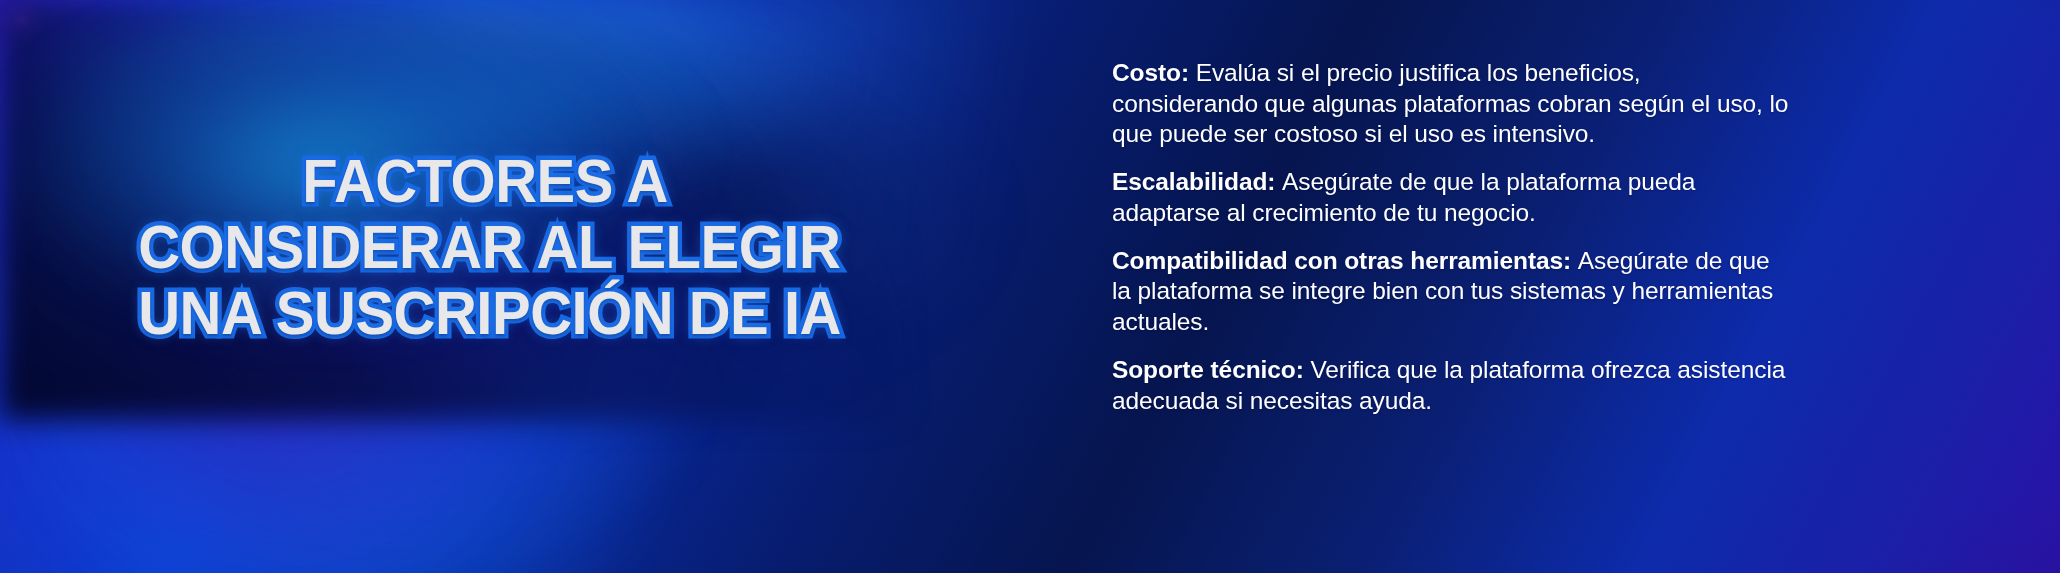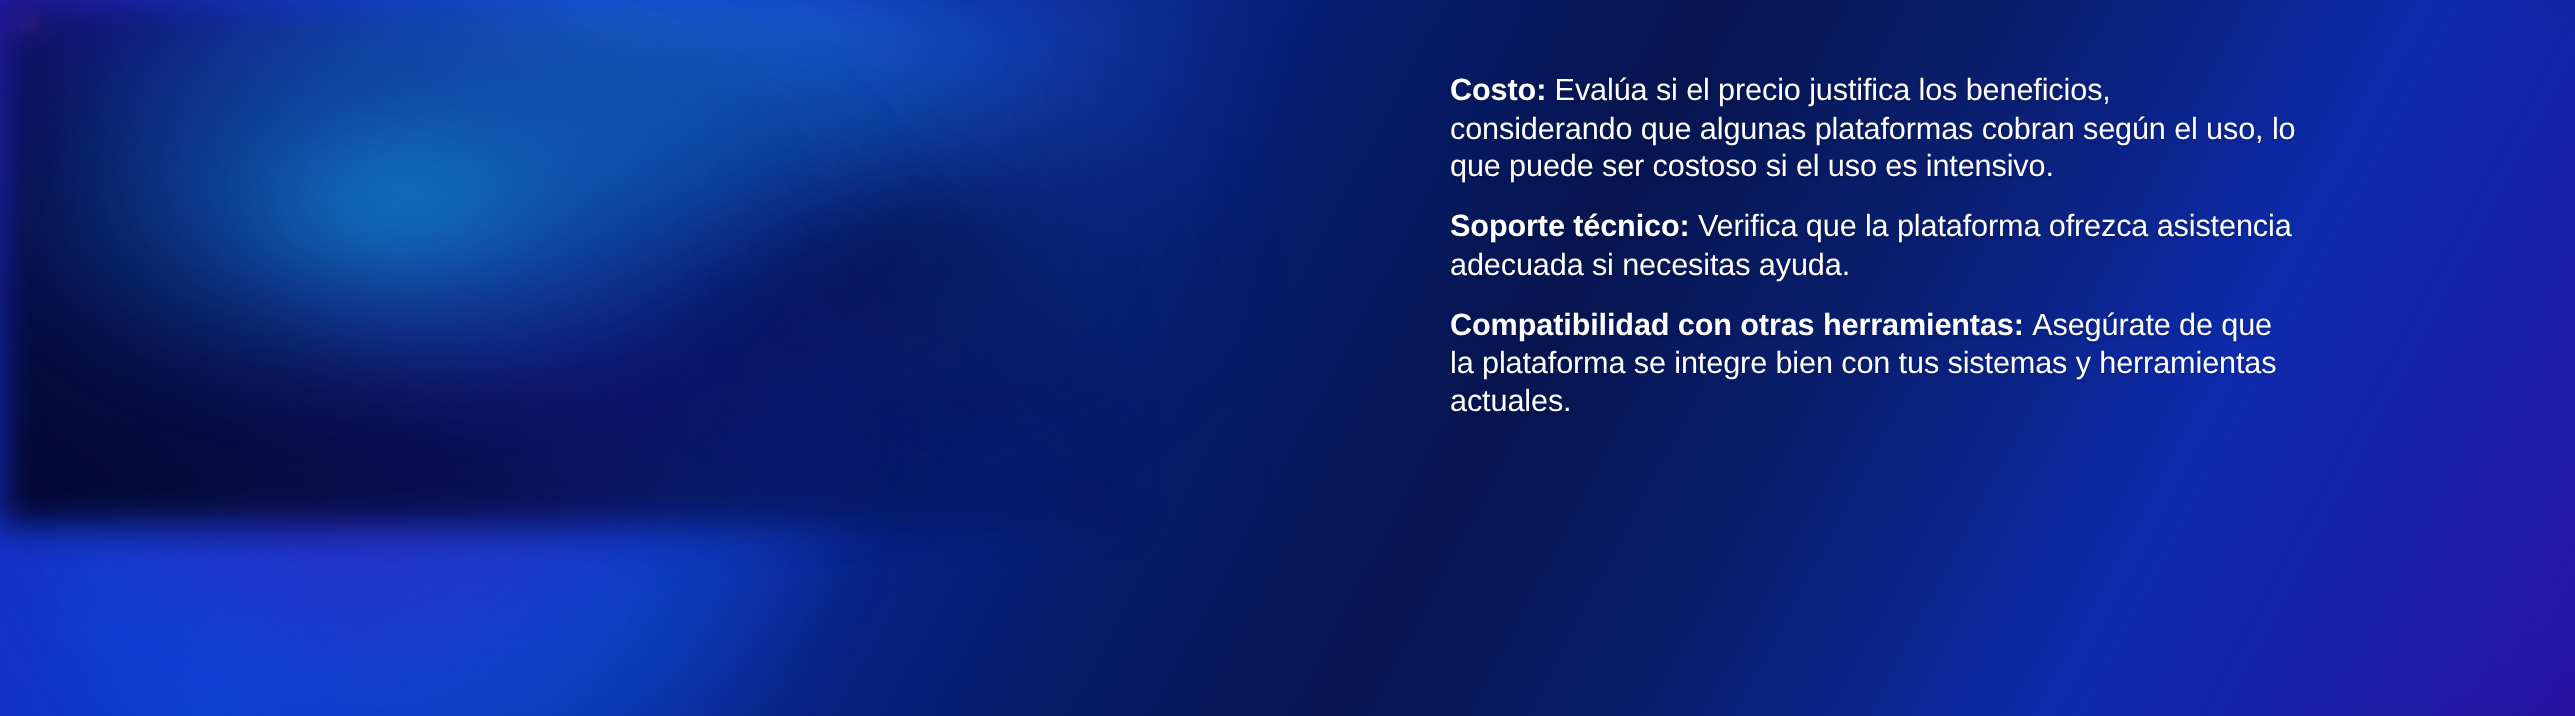--- a/index.html
+++ b/index.html
@@ -163,21 +163,21 @@
       0 0 14px rgba(40,120,235,0.65),
       0 2px 3px rgba(0,30,90,0.45);
   }
   .headline-line.l1 { font-size: 61px; }
   .headline-line.l2 { font-size: 61px; }
   .headline-line.l3 { font-size: 61px; }
 
   
   .copy {
     position: absolute;
-    left: 1160px;
+    left: 1112px;
     top: 58px;
     width: 680px;
     z-index: 5;
   }
   .copy-item {
     margin: 0 0 17px 0;
     color: #ffffff;
     font-family: "Liberation Sans", "DejaVu Sans", sans-serif;
     font-size: 24.5px;
     line-height: 1.255;
@@ -201,34 +201,43 @@
   <div class="bg-layer bg-streak"></div>
   <div class="bg-layer bg-deepnavy"></div>
   <div class="bg-layer bg-cyan-tr"></div>
   <div class="bg-layer bg-royal"></div>
   <div class="bg-layer bg-violet-r"></div>
   <div class="bg-layer bg-teal"></div>
   <div class="bg-layer bg-darkwedge"></div>
   <div class="bg-layer bg-cyan-bl"></div>
   <div class="bg-layer bg-vignette"></div>
 
+  <div class="headline">
+    <span class="headline-line l1">FACTORES A</span>
+    <span class="headline-line l2">CONSIDERAR AL ELEGIR</span>
+    <span class="headline-line l3">UNA SUSCRIPCIÓN DE IA</span>
+  </div>
 
   <div class="copy">
 
     <p class="copy-item">
       <span class="copy-label">Costo: </span>
       <span class="copy-text">Evalúa si el precio justifica los beneficios, considerando que algunas plataformas cobran según el uso, lo que puede ser costoso si el uso es intensivo.</span>
     </p>
 
 
+    <p class="copy-item">
+      <span class="copy-label">Escalabilidad: </span>
+      <span class="copy-text">Asegúrate de que la plataforma pueda adaptarse al crecimiento de tu negocio.</span>
+    </p>
+
+    <p class="copy-item">
+      <span class="copy-label">Compatibilidad con otras herramientas: </span>
+      <span class="copy-text">Asegúrate de que la plataforma se integre bien con tus sistemas y herramientas actuales.</span>
+    </p>
 
     <p class="copy-item">
       <span class="copy-label">Soporte técnico: </span>
       <span class="copy-text">Verifica que la plataforma ofrezca asistencia adecuada si necesitas ayuda.</span>
     </p>
 
-    <p class="copy-item">
-      <span class="copy-label">Compatibilidad con otras herramientas: </span>
-      <span class="copy-text">Asegúrate de que la plataforma se integre bien con tus sistemas y herramientas actuales.</span>
-    </p>
-
   </div>
 </div>
 
 </body></html>

